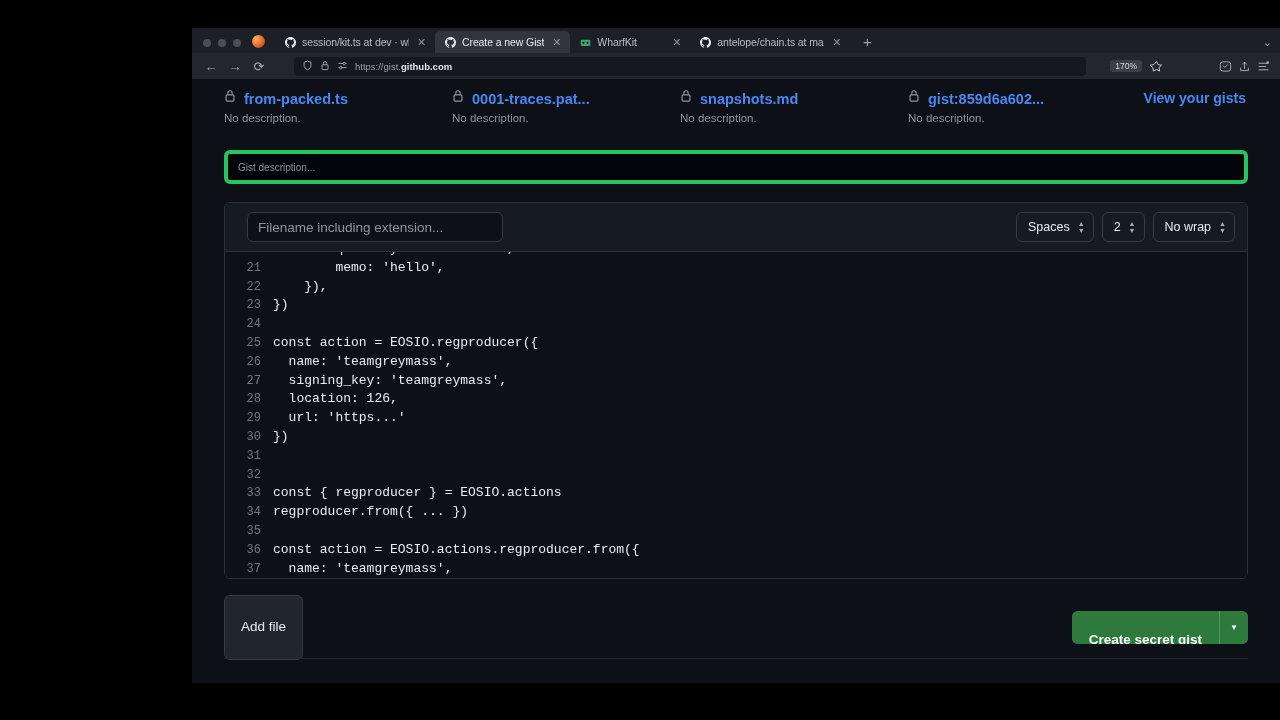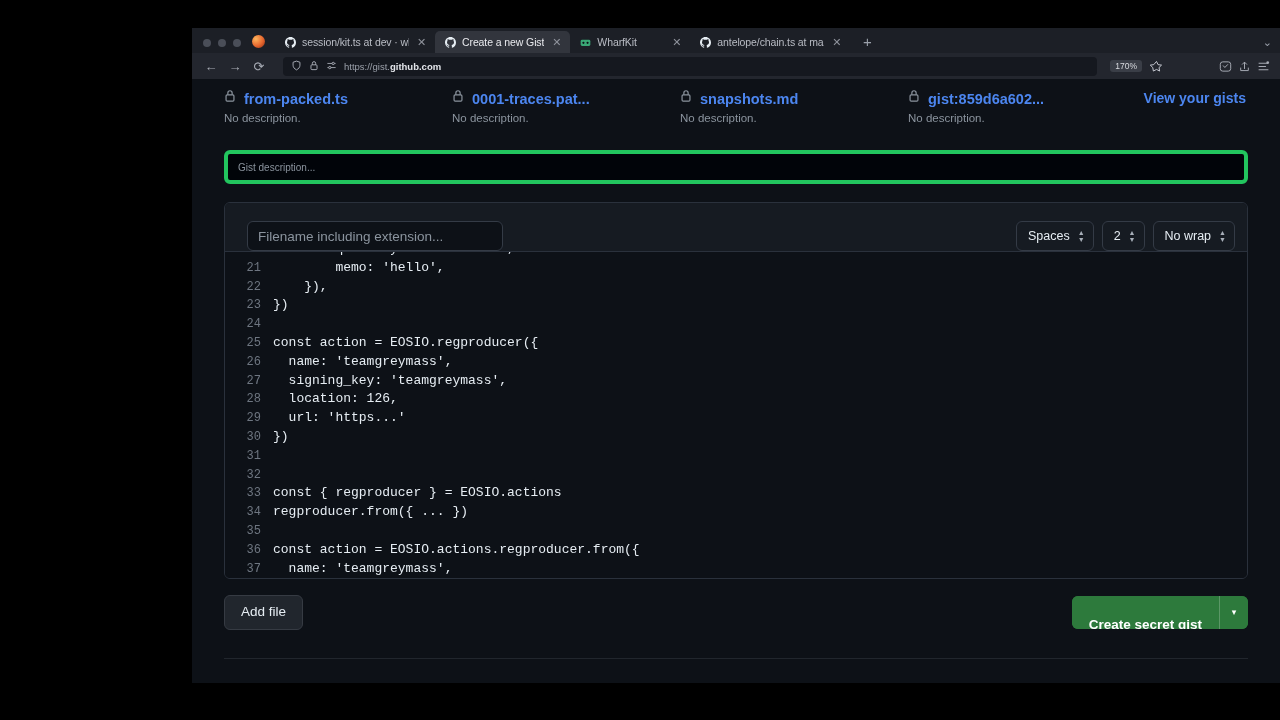--- a/index.html
+++ b/index.html
@@ -120,21 +120,21 @@
   .navbtn {
     width: 22px; height: 22px;
     display: flex; align-items: center; justify-content: center;
     color: #a7abb4;
     font-size: 13px;
     border-radius: 4px;
   }
   .urlbar {
     flex: 1 1 auto;
     height: 19px;
-    margin: 0 11px;
+    margin: 0 22px;
     background: #15181f;
     border-radius: 4px;
     display: flex;
     align-items: center;
     gap: 7px;
     padding: 0 8px;
     color: #9ba0aa;
     font-size: 9.5px;
   }
   .url-text { color: #9ba0aa; font-size: 9.5px; white-space: nowrap; }
@@ -224,21 +224,21 @@
     margin: 18px 32px 0 32px;
     background: #0d1117;
     border: 1px solid #2a313c;
     border-radius: 6px;
     overflow: hidden;
   }
   .file-header {
     height: 48px;
     background: #161b22;
     display: flex;
-    align-items: flex-end;
+    align-items: center;
     padding: 0 12px;
     border-bottom: 1px solid #2a313c;
   }
   .filename-input {
     width: 256px;
     height: 30px;
     box-sizing: border-box;
     background: #0d1117;
     border: 1px solid #343b46;
     border-radius: 6px;
@@ -320,21 +320,21 @@
     display: flex;
     align-items: center;
     padding: 16px 32px 0 32px;
   }
   .btn-addfile {
     background: #21262d;
     border: 1px solid #363b43;
     border-radius: 6px;
     color: #e6edf3;
     font-size: 13.5px;
-    padding: 0 16px;
+    padding: 15px 16px;
     height: 33px;
     line-height: 31px;
     font-family: "Liberation Sans", sans-serif;
   }
   .btn-create-group {
     margin-left: auto;
     display: flex;
     height: 33px;
     border-radius: 6px;
     overflow: hidden;

